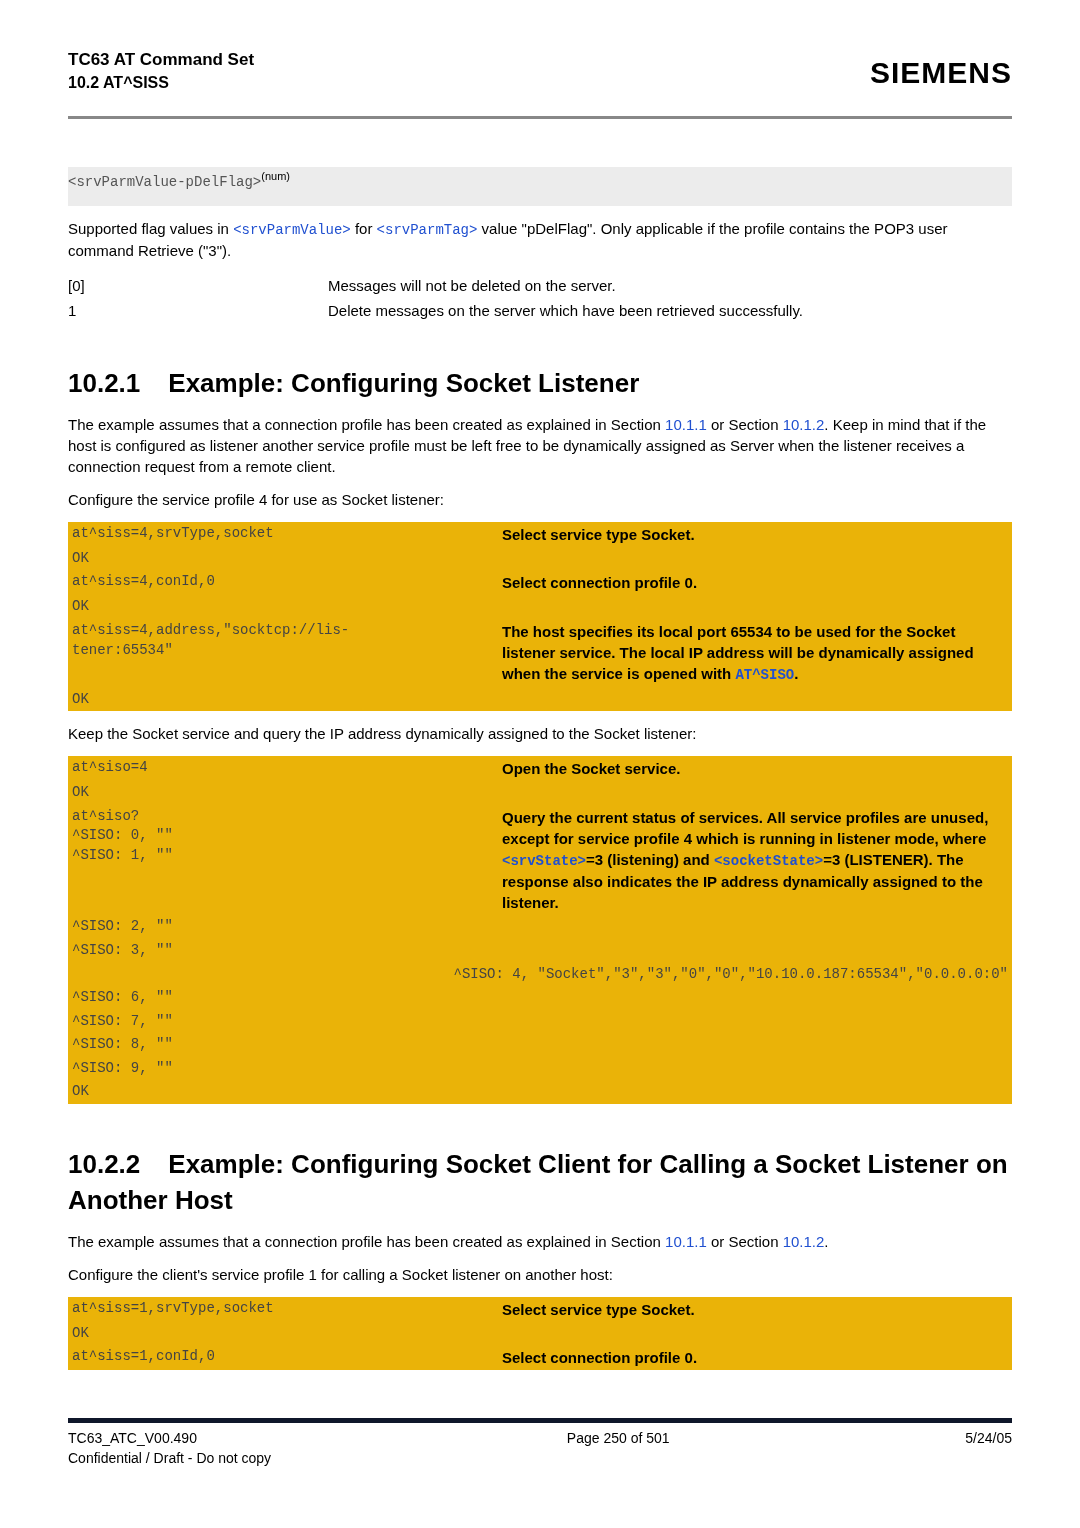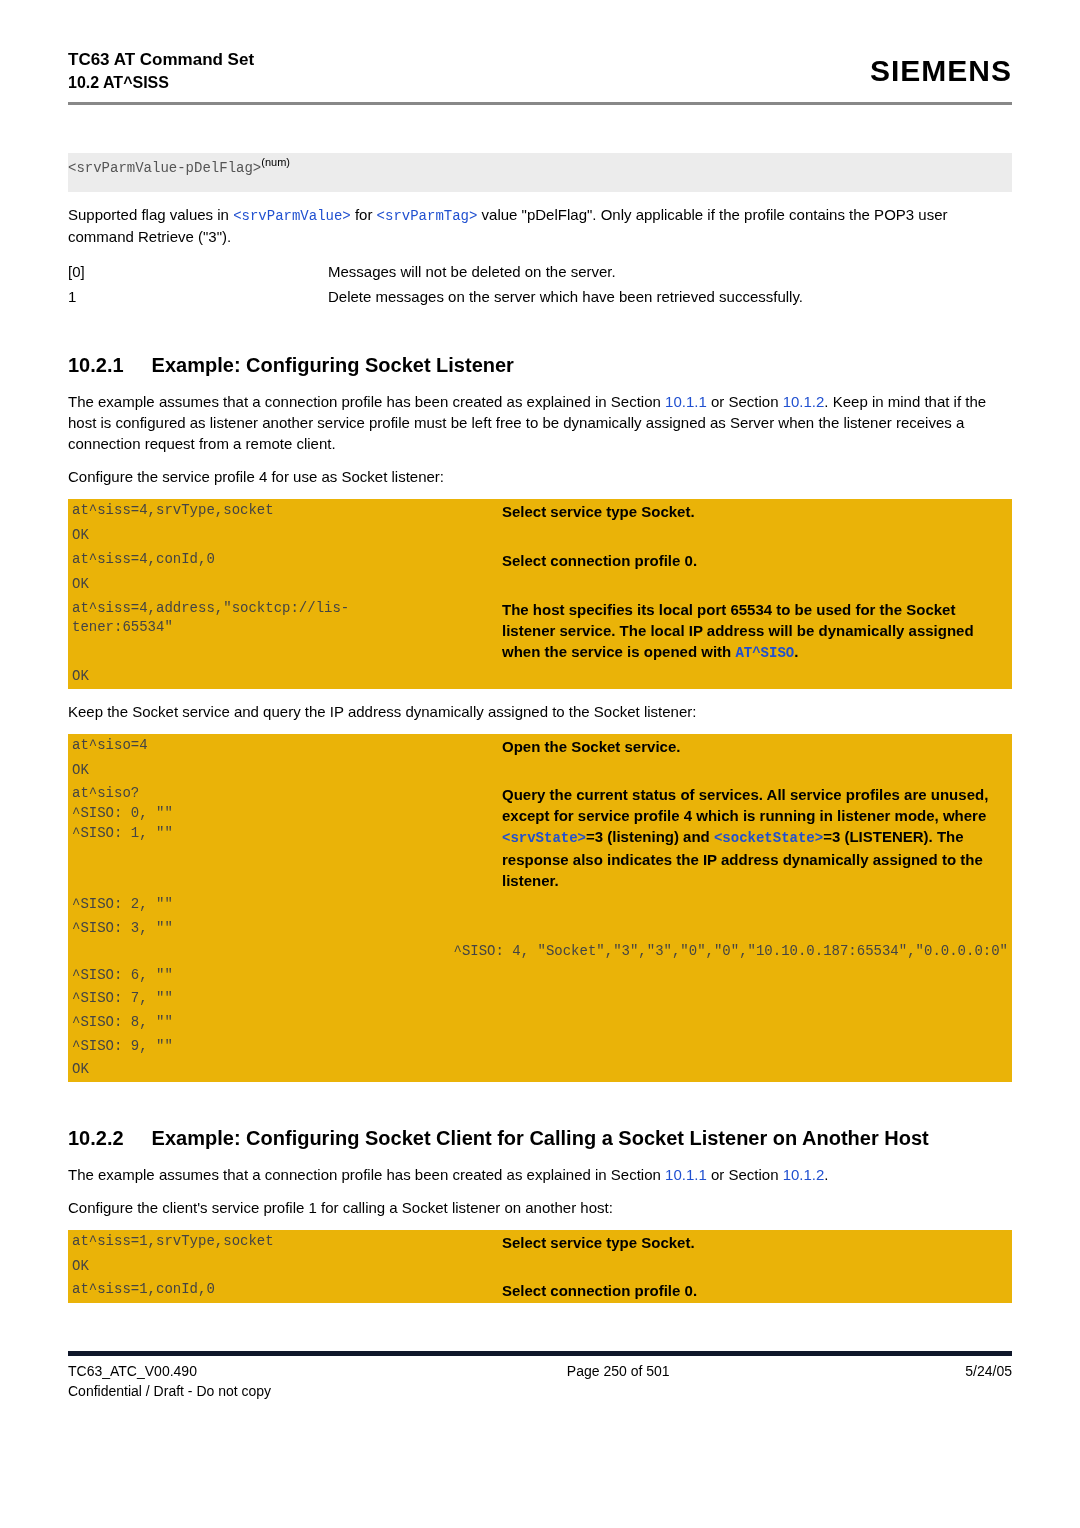--- a/index.html
+++ b/index.html
@@ -11,23 +11,23 @@
     margin: 0 auto;
     font-size: 15px;
     line-height: 1.4;
   }
   .page {
     padding: 48px 68px 40px 68px;
   }
   .header {
     display: flex;
     justify-content: space-between;
-    align-items: center;
+    align-items: flex-end;
     border-bottom: 3px solid #888;
-    padding-bottom: 8px;
+    padding-bottom: 22px;
     margin-bottom: 48px;
   }
   .header-left { }
   .header-title {
     font-weight: bold;
     font-size: 17px;
   }
   .header-sub {
     font-weight: bold;
     font-size: 16px;
@@ -64,21 +64,21 @@
     width: 100%;
     border-collapse: collapse;
     margin: 6px 0;
   }
   table.kv td {
     vertical-align: top;
     padding: 2px 0;
   }
   table.kv td.k { width: 260px; }
   h2.section {
-    font-size: 20px;
+    font-size: 26px;
     font-weight: bold;
     margin: 42px 0 12px 0;
   }
   h2.section .secnum { display: inline-block; margin-right: 28px; }
   .code-row {
     display: flex;
     background: #eab308;
     padding: 2px 4px 2px 4px;
     margin: 0;
   }

